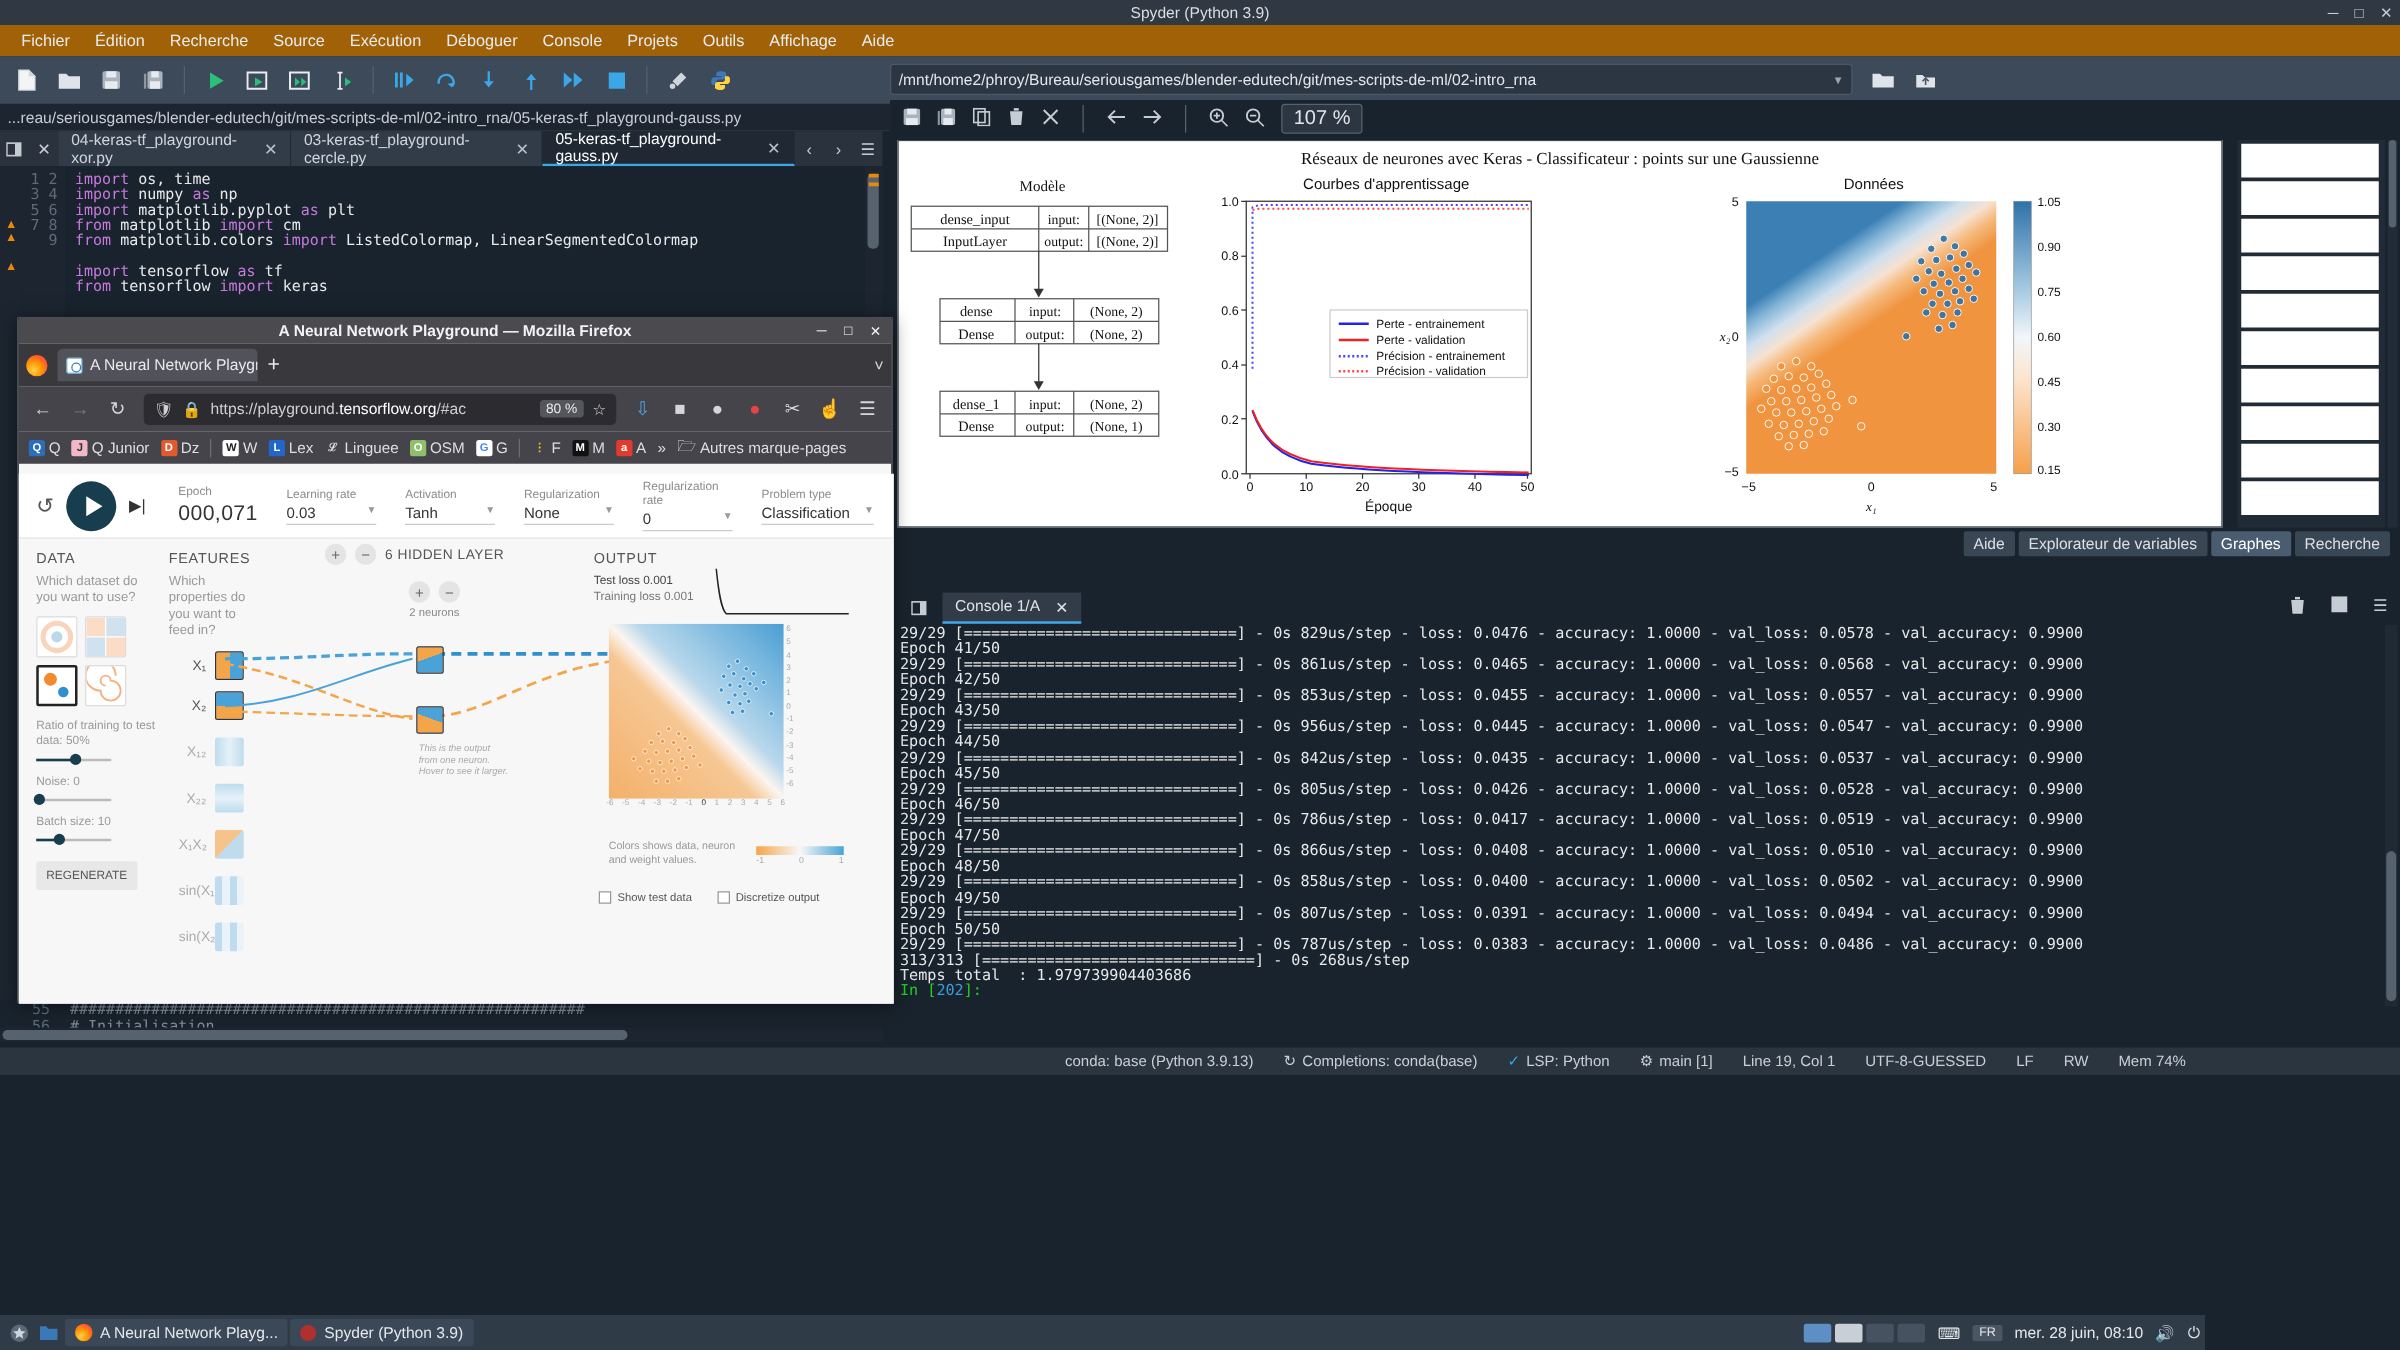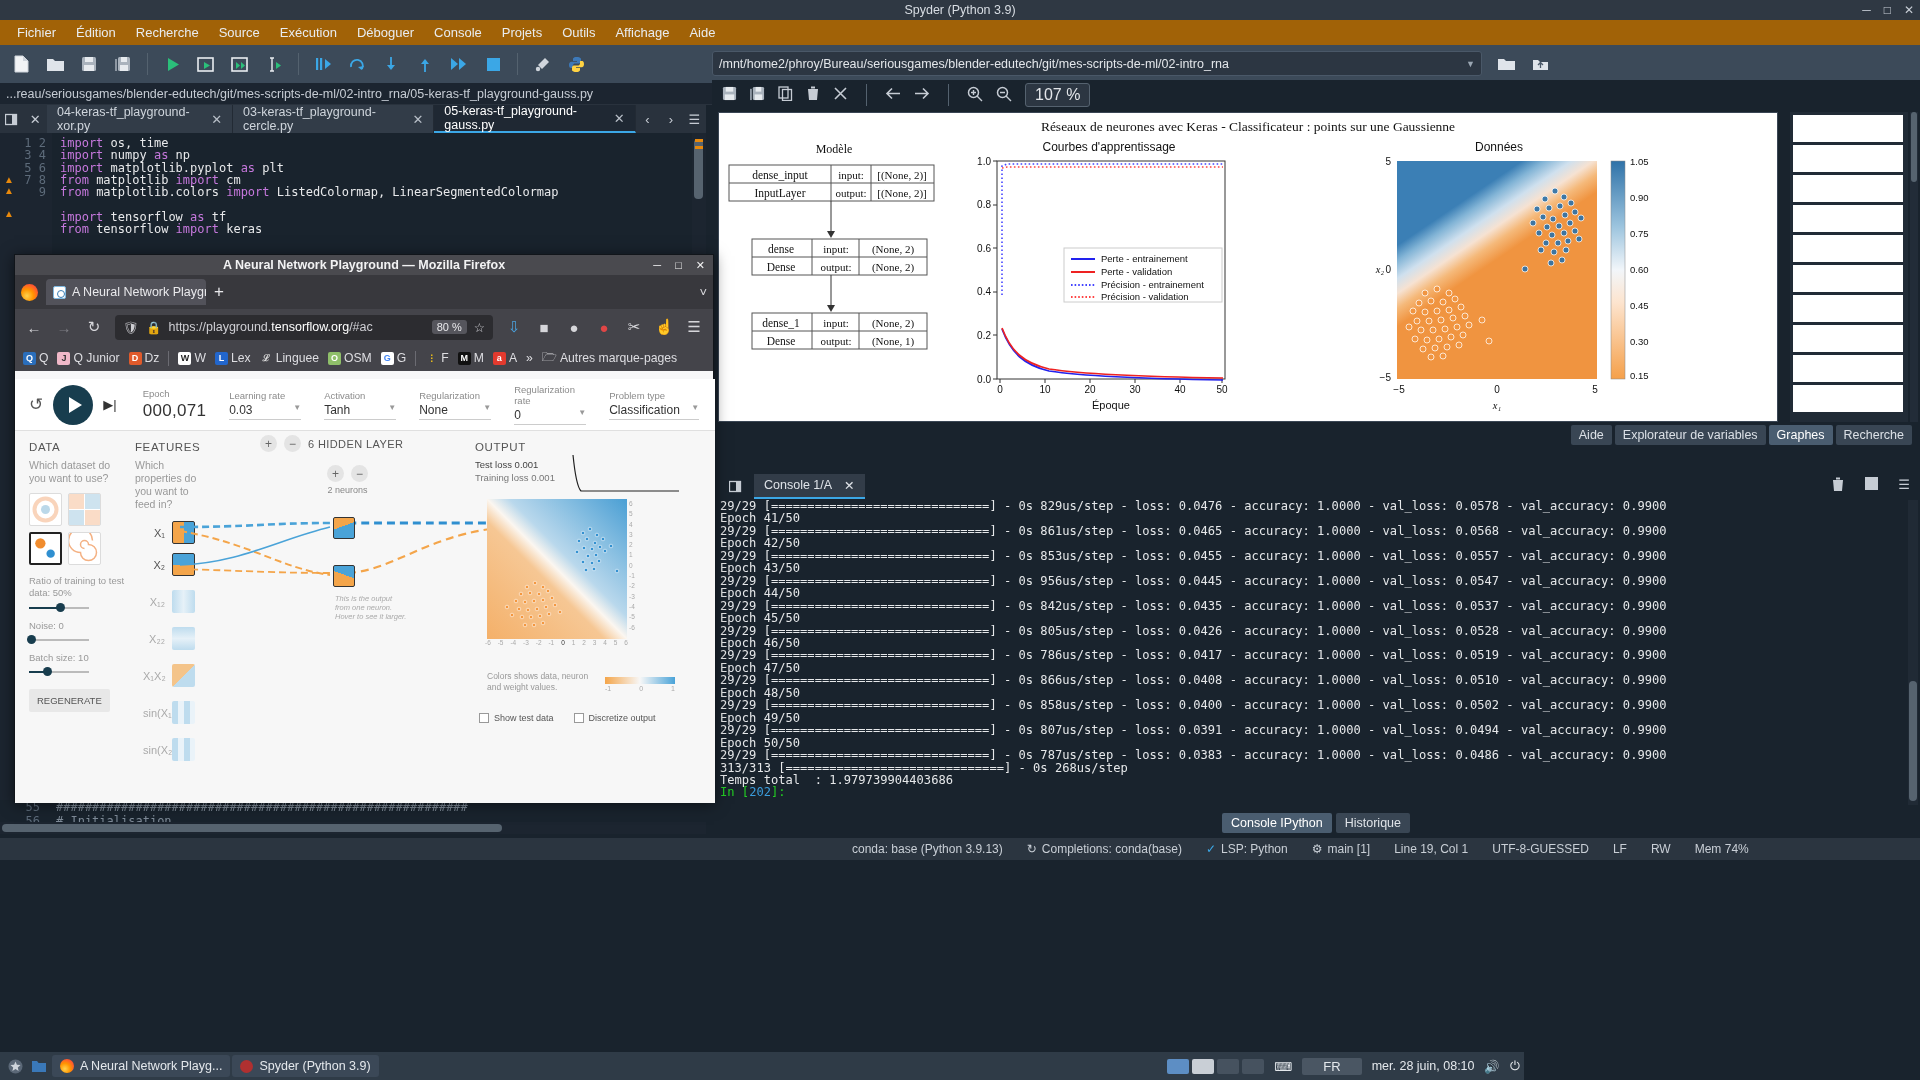--- a/index.html
+++ b/index.html
@@ -87,25 +87,25 @@
   .con-bottabs { position:absolute; bottom:2px; left:0; width:100%; display:flex; justify-content:center; gap:4px;}
   .cb-tab { font-size:12.5px; padding:3px 9px; background:#394654; color:#dfe3e8; border-radius:2px; }
   .cb-tab.active { background:#4a5d70; color:#fff; }
   
   #status-bar {
     position:absolute; left:0; top:838px; width:1920px; height:22px; background:#2b3540;
     display:flex; align-items:center; font-size:12px; color:#c9cfd6; padding-right:10px;
   }
   #status-bar .sp { margin:0 12px; display:flex; align-items:center; gap:5px;}
   
-  #taskbar { position:absolute; left:0; bottom:0; width:1524px; height:28px; background:#2f3b47;
+  #taskbar { position:absolute; left:0; bottom:0; width:1764px; height:28px; background:#2f3b47;
     display:flex; align-items:center; gap:2px; padding:0 4px; font-size:12.5px; color:#e4e8ec; }
   .tb-app { display:flex; align-items:center; gap:6px; padding:2px 8px; background:#3b4857; border-radius:3px; height:22px;}
   .tb-tray { margin-left:auto; display:flex; align-items:center; gap:10px; }
-  .tray-box { background:#4a5663; padding:1px 21px; border-radius:2px; font-size:13px;}
+  .tray-box { background:#4a5663; padding:1px 5px; border-radius:2px; font-size:10px;}
   
   #firefox {
     position:absolute; left:14px; top:254px; width:700px; height:548px;
     background:#f7f7f8; border:1px solid #11151a; box-shadow:0 2px 14px rgba(0,0,0,.55);
   }
   .ff-title { height:20px; background:#4a4a4f; color:#f2f2f3; font-size:12.5px; font-weight:bold;
     display:flex; align-items:center; justify-content:center; position:relative;}
   .ff-wbtn { position:absolute; right:8px; display:flex; gap:14px; font-size:11px; font-weight:normal;}
   .ff-tabs { height:34px; background:#38383d; display:flex; align-items:center; padding:0 6px; gap:8px; position:relative;}
   .ff-logo { width:17px; height:17px; border-radius:50%;
@@ -724,24 +724,20 @@
 Epoch 49/50
 29/29 [==============================] - 0s 807us/step - loss: 0.0391 - accuracy: 1.0000 - val_loss: 0.0494 - val_accuracy: 0.9900
 Epoch 50/50
 29/29 [==============================] - 0s 787us/step - loss: 0.0383 - accuracy: 1.0000 - val_loss: 0.0486 - val_accuracy: 0.9900
 313/313 [==============================] - 0s 268us/step
 Temps total  : 1.979739904403686</span>
 <span class="con-in"><span>In [</span><span class="con-num">202</span><span>]:</span></span></div>
     <div class="con-scroll">
         <div class="ct"></div>
       </div>
-    <div class="con-bottabs">
-      <span class="cb-tab active">Console IPython</span>
-      <span class="cb-tab">Historique</span>
-    </div>
   </div>
 
   <div id="status-bar">
     <span style="margin-left:840px"></span>
     <span class="sp">conda: base (Python 3.9.13)</span>
     <span class="sp">
       <span>↻</span>
       <span>Completions: conda(base)</span>
     </span>
     <span class="sp">

